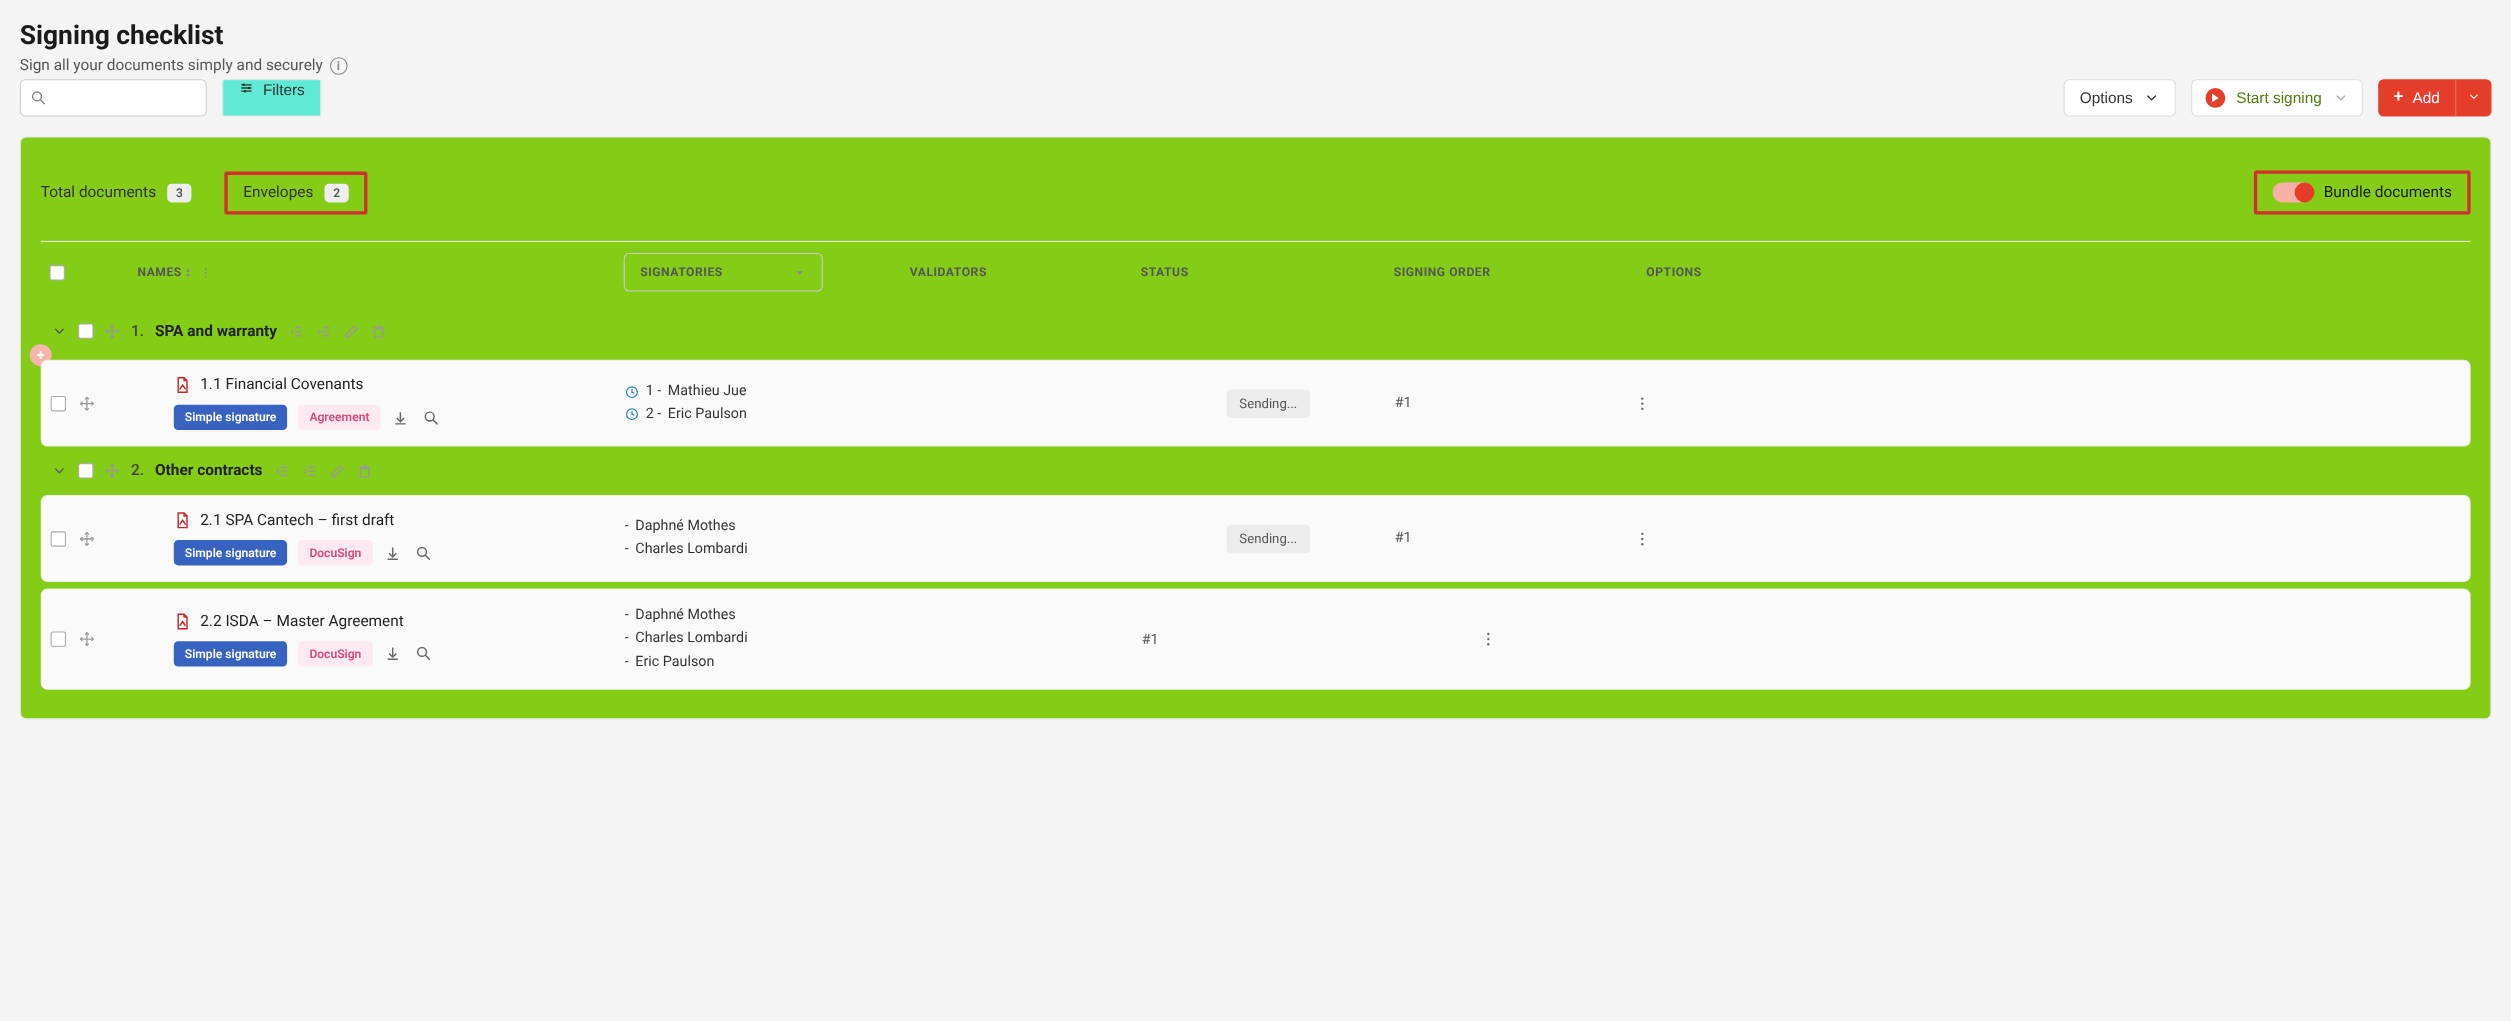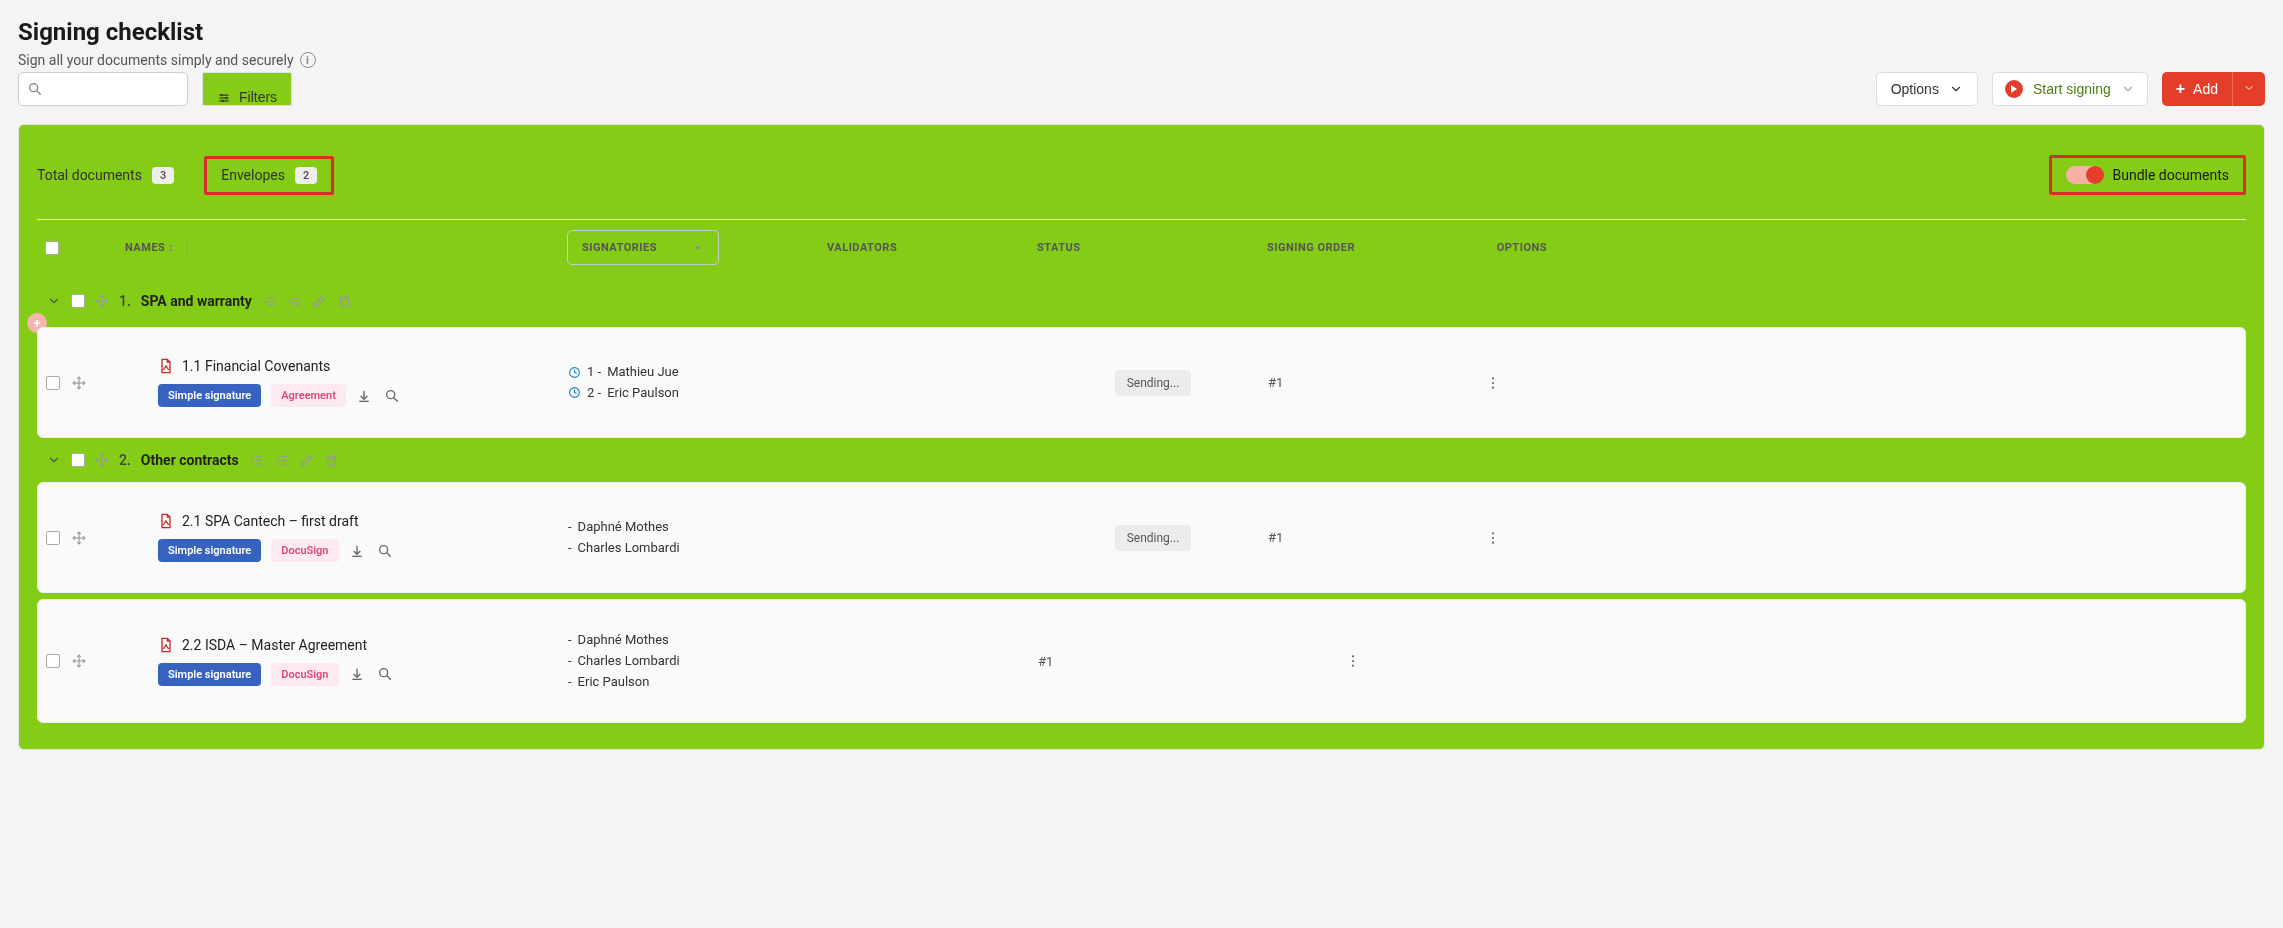--- a/index.html
+++ b/index.html
@@ -16,22 +16,22 @@
   .toolbar { display:flex; align-items:center; justify-content:space-between; margin-bottom:18px;}
   .toolbar-left { display:flex; gap:14px; align-items:center;}
   .toolbar-right { display:flex; gap:14px; align-items:center;}
   .search-box {
     width:170px; height:34px; border:1px solid #ccc; border-radius:5px; background:#fff;
     display:flex; align-items:center; padding:0 8px; gap:6px;
   }
   .search-box input { border:none; outline:none; flex:1; font-size:13px; background:transparent;}
   .svg-icon { flex-shrink:0; }
   .filters-btn {
-    height:34px; padding:0 14px; background:#84cc16; border:1px solid #e0e0e0; border-radius:2px;
-    display:flex;align-items:flex-end;gap:8px;color:#333;cursor:pointer;font-size:14px;
+    height:34px; padding:0 14px; background:#5eead4; border:1px solid #e0e0e0; border-radius:2px;
+    display:flex;align-items:flex-start;gap:8px;color:#333;cursor:pointer;font-size:14px;
   }
   .options-btn {
     height:34px; padding:0 14px; background:#fff; border:1px solid #ddd; border-radius:5px;
     display:flex;align-items:center;gap:10px;color:#333;cursor:pointer;font-size:14px;
   }
   .start-signing-btn {
     height:34px; padding:0 12px; background:#fff; border:1px solid #ddd; border-radius:5px;
     display:flex;align-items:center;gap:10px;color:#4d7c0f;cursor:pointer;font-size:14px;
   }
   .play-circle { width:18px;height:18px;border-radius:50%;background:#e43e2b;display:flex;align-items:center;justify-content:center;}
@@ -55,41 +55,41 @@
   .toggle-knob { width:18px;height:18px;background:#e43e2b;border-radius:50%;position:absolute;right:-2px;top:0;}
   .table-head {
     display:grid;
     grid-template-columns: 50px 480px 260px 210px 230px 170px 110px;
     align-items:center; padding:10px 0 20px 0; border-top:1px solid #eee;
     font-size:11px;font-weight:700;color:#555;letter-spacing:0.5px;
   }
   .th-names{display:flex;align-items:center;gap:0;padding-left:38px;}
   .sort-icons{display:flex;align-items:center;gap:4px;color:#888;}
   .signatories-th {
-    border:1px solid #ccc;border-radius:5px;padding:10px 14px;display:flex;align-items:center;justify-content:space-between;width:152px;
+    border:1px solid #ccc;border-radius:5px;padding:10px 14px;display:flex;align-items:center;justify-content:space-between;width:181px;
   }
   .group-header {
     display:flex;align-items:center;gap:10px;padding:8px 0 8px 10px;font-size:14px;color:#222;
   }
   .group-title{font-weight:700;}
   .group-num{font-weight:500;color:#444;}
   .group-icons{display:flex;gap:10px;color:#888;}
   .icon-sm{width:15px;height:15px;color:#999;}
   .checkbox{width:14px;height:14px;border:1.5px solid #aaa;border-radius:2px;background:#fff;}
   .drag-handle{color:#999;}
   .floating-plus{
     position:relative;width:20px;height:20px;border-radius:50%;
     background:#f6b5ac;color:#fff;display:flex;align-items:center;justify-content:center;
     font-weight:bold;font-size:13px;margin-left:-10px;margin-top:-4px;margin-bottom:-12px;
   }
   .row {
     display:grid;
     grid-template-columns: 50px 480px 260px 210px 230px 170px 110px;
     background:#fafafa;border:1px solid #eee;border-radius:6px;
-    padding:30px 0;align-items:center;margin:6px 0;position:relative;
+    padding:14px 0;align-items:center;margin:6px 0;position:relative;
   }
   .row-left{display:flex;align-items:center;gap:12px;padding-left:8px;}
   .row-content{padding-left:70px;display:flex;flex-direction:column;gap:10px;}
   .doc-line{display:flex;align-items:center;gap:8px;font-size:14px;color:#222;}
   .pdf-icon{color:#c62828;}
   .chips{display:flex;align-items:center;gap:10px;}
   .chip-blue{background:#3862c0;color:#fff;font-size:11px;font-weight:600;padding:5px 10px;border-radius:4px;}
   .chip-pink{background:#fdeaf0;color:#d84a7e;font-size:11px;font-weight:600;padding:5px 10px;border-radius:4px;}
   .row-action-icons{display:flex;gap:12px;color:#666;}
   .signatories-col{font-size:13px;color:#333;line-height:1.6;}

